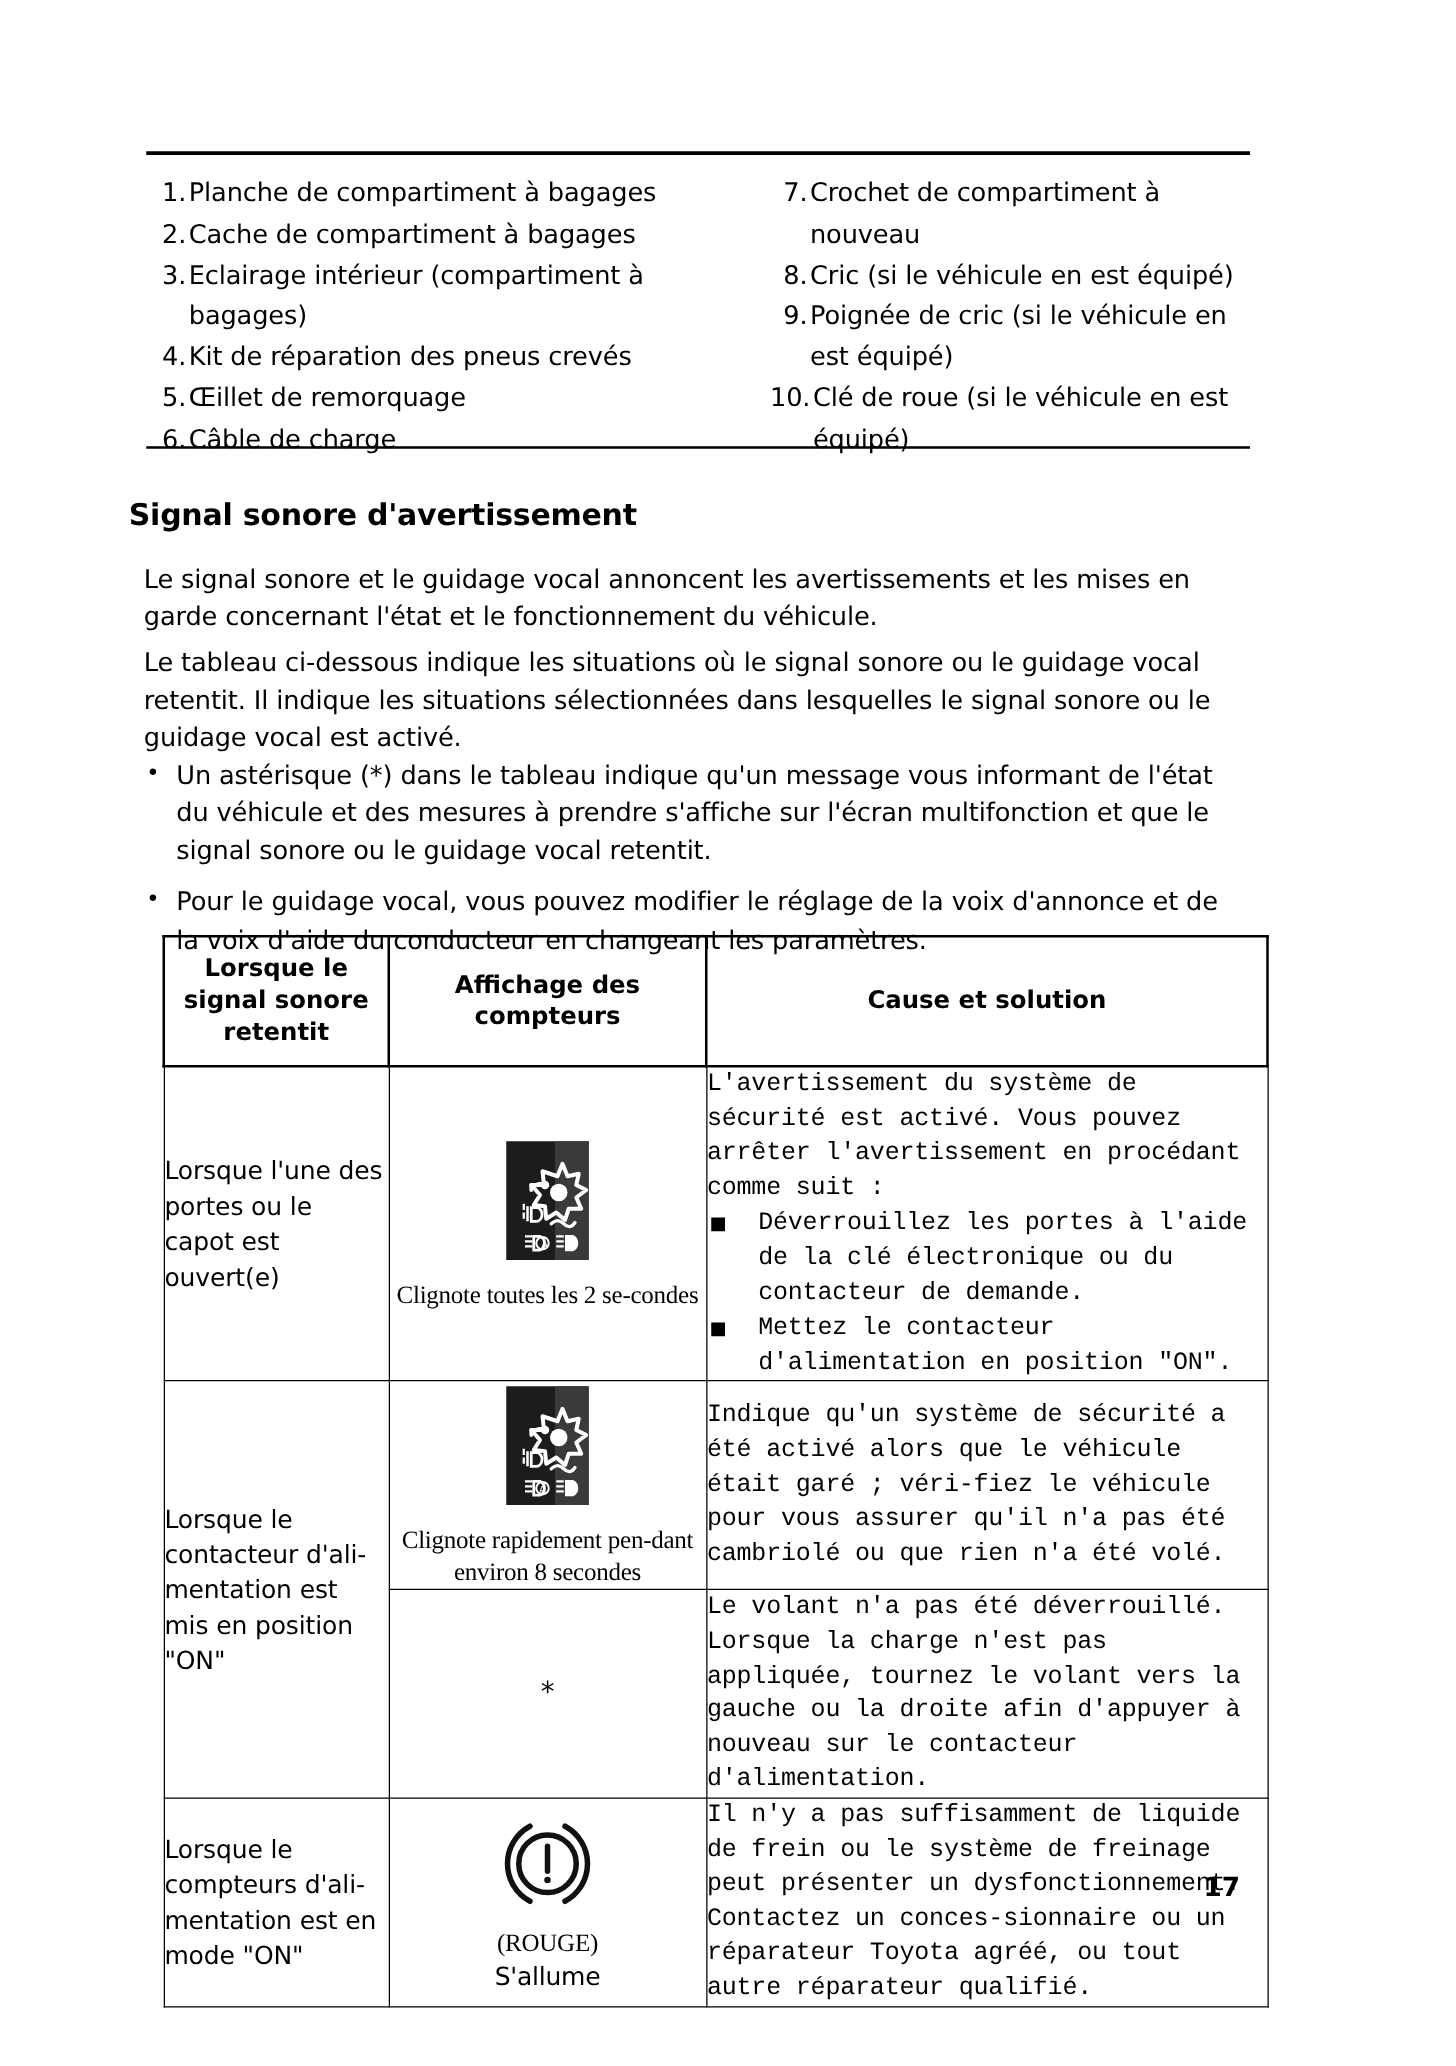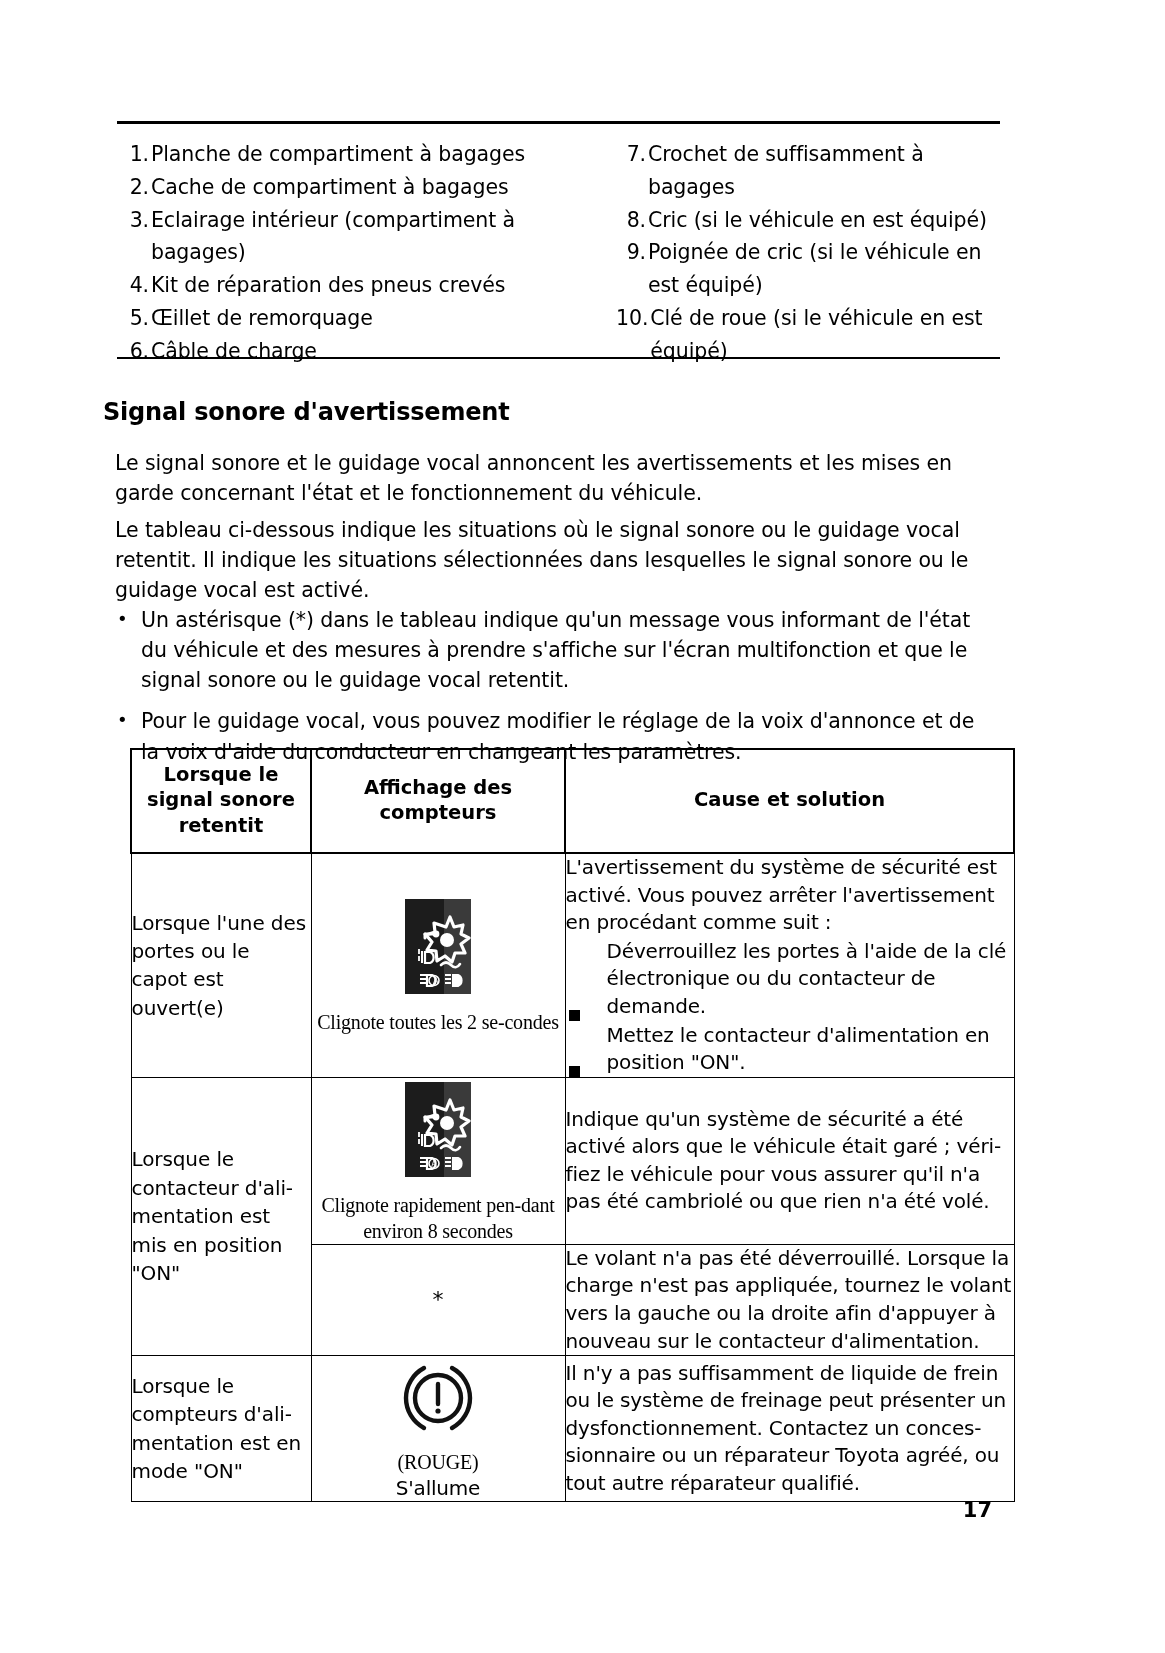--- a/index.html
+++ b/index.html
@@ -162,25 +162,26 @@
     padding: 12px 6px 14px 6px;
     letter-spacing: -0.2px;
   }
   .cell-display.mid { vertical-align: middle; }
 
   .cell-cause {
     font-size: 20px;
     line-height: 1.38;
     padding: 9px 10px 10px 8px;
     letter-spacing: -0.15px;
+    font-family: Liberation Mono, monospace;
   }
 
   .cause-sub {
     display: flex;
-    align-items: flex-end;
+    align-items: flex-start;
     margin-top: 1px;
   }
   .sq-bullet {
     flex: 0 0 auto;
     width: 38px;
     padding-top: 9px;
     padding-left: 3px;
   }
   .sq-bullet i {
     display: block;
@@ -263,21 +264,21 @@
       </div>
       <div class="part-item">
         <span class="part-num">6.</span>
         <span class="part-text">Câble de charge</span>
       </div>
     </div>
 
     <div class="parts-col right">
       <div class="part-item">
         <span class="part-num">7.</span>
-        <span class="part-text">Crochet de suffisamment à bagages</span>
+        <span class="part-text">Crochet de compartiment à nouveau</span>
       </div>
       <div class="part-item">
         <span class="part-num">8.</span>
         <span class="part-text">Cric (si le véhicule en est équipé)</span>
       </div>
       <div class="part-item">
         <span class="part-num">9.</span>
         <span class="part-text">Poignée de cric (si le véhicule en est équipé)</span>
       </div>
       <div class="part-item">

